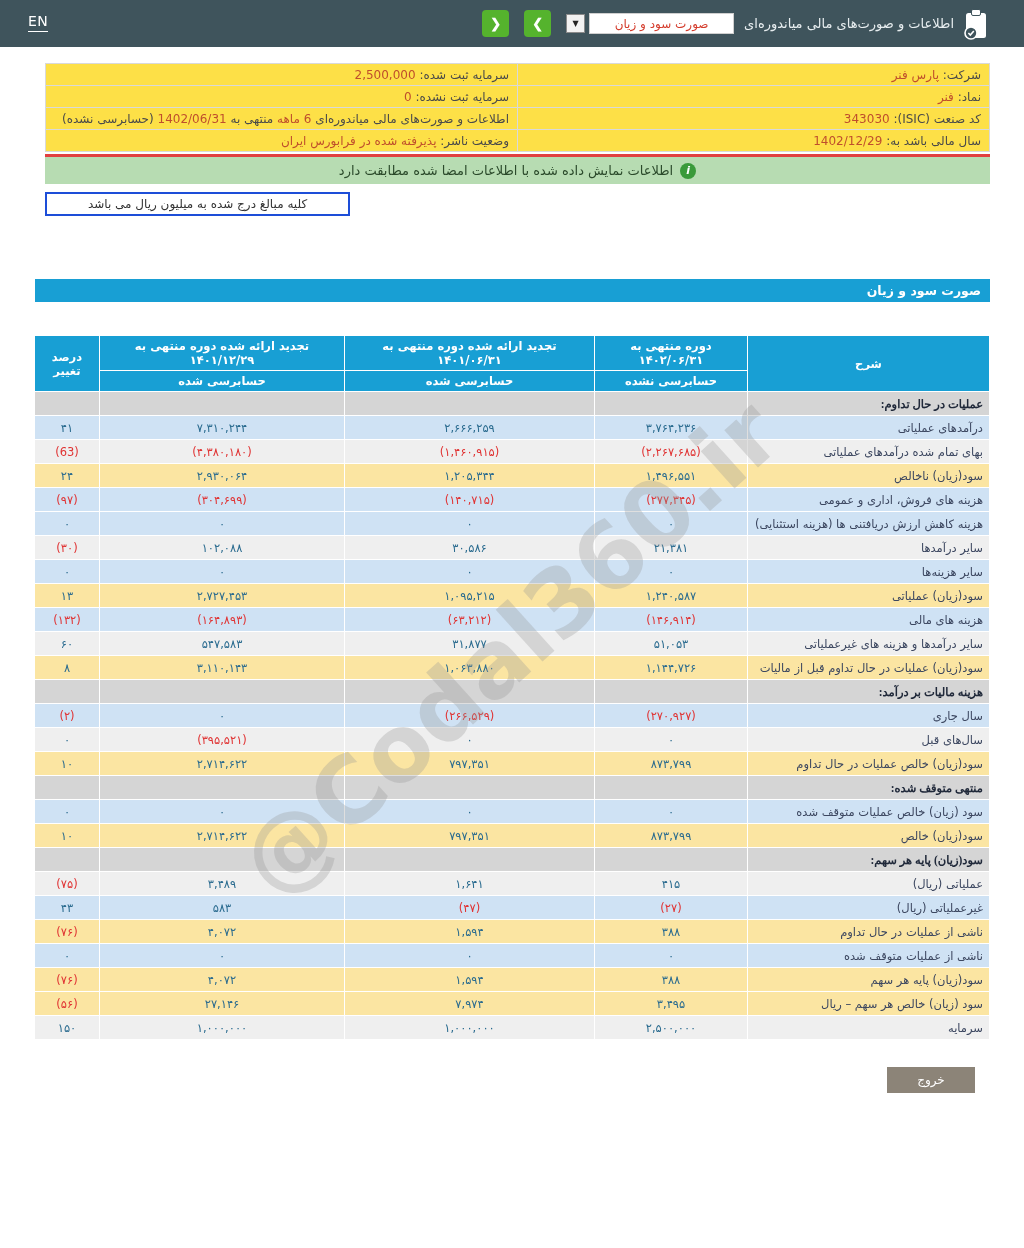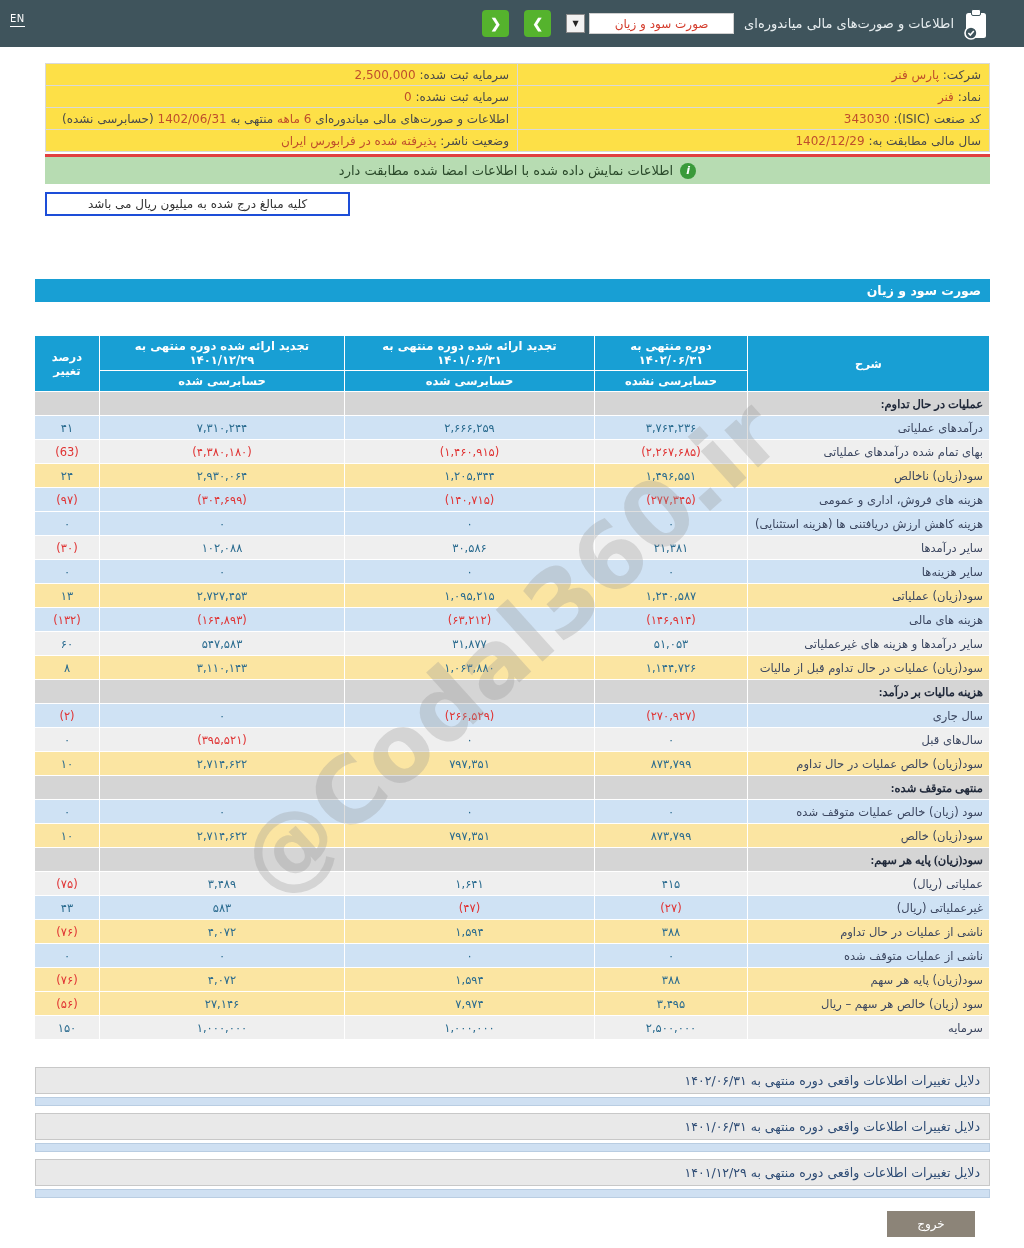--- a/index.html
+++ b/index.html
@@ -2,21 +2,21 @@
 <html lang="fa" dir="rtl"><head>
 <meta charset="utf-8">
 <style>
   * { margin:0; padding:0; box-sizing:border-box; }
   html,body { width:1024px; height:1248px; overflow:hidden; background:#fff;
     font-family:"DejaVu Sans", sans-serif; }
 
   
   .topbar { height:47px; background:#3f545c; position:relative;
     display:flex; align-items:center; padding:0 34px 0 0; }
-  .en-link { position:absolute; left:10px; top:13px; color:#fff; font-size:10px;
+  .en-link { position:absolute; left:28px; top:13px; color:#fff; font-size:14px;
     text-decoration:none; border-bottom:1px solid #fff; padding-bottom:2px; letter-spacing:.5px; }
   .topbar-right { display:flex; align-items:center; gap:10px; }
   .clip-icon { width:26px; height:32px; flex:none; }
   .topbar-title { color:#e8eef0; font-size:13px; }
   .combo { display:flex; align-items:center; }
   .combo-value { width:145px; height:21px; background:#fff; color:#d43c2c;
     font-size:12px; text-align:center; line-height:21px; border:1px solid #cfcfcf; }
   .combo-arrow { width:19px; height:19px; background:#f2f2f2; border:1px solid #8b8b8b;
     margin-right:4px; display:flex; align-items:center; justify-content:center;
     font-size:8px; color:#222; cursor:pointer; }
@@ -108,21 +108,21 @@
         </tr>
         <tr>
           <td><span class="info-label">نماد: </span><span class="info-value">فنر</span></td>
           <td><span class="info-label">سرمایه ثبت نشده: </span><span class="info-value">0</span></td>
         </tr>
         <tr>
           <td><span class="info-label">کد صنعت (ISIC): </span><span class="info-value">343030</span></td>
           <td><span class="info-label">اطلاعات و صورت‌های مالی میاندوره‌ای </span><span class="info-value">6 ماهه</span><span class="info-label"> منتهی به </span><span class="info-value">1402/06/31</span><span class="info-label"> (حسابرسی نشده)</span></td>
         </tr>
         <tr>
-          <td><span class="info-label">سال مالی مطابقت به: </span><span class="info-value">1402/12/29</span></td>
+          <td><span class="info-label">سال مالی باشد به: </span><span class="info-value">1402/12/29</span></td>
           <td><span class="info-label">وضعیت ناشر: </span><span class="info-value">پذیرفته شده در فرابورس ایران</span></td>
         </tr>
       </tbody>
   </table>
   <div class="red-line"></div>
   <div class="notice-bar">
     <span class="info-circle">i</span>
     <span>اطلاعات نمایش داده شده با اطلاعات امضا شده مطابقت دارد</span>
   </div>
   <div class="unit-box">کلیه مبالغ درج شده به میلیون ریال می باشد</div>
@@ -344,22 +344,14 @@
           <td class="num">۲,۵۰۰,۰۰۰</td>
           <td class="num">۱,۰۰۰,۰۰۰</td>
           <td class="num">۱,۰۰۰,۰۰۰</td>
           <td class="num">۱۵۰</td>
         </tr>
       </tbody>
   </table>
 </div>
 
 <div class="footer-wrap">
-  <div>
-      <div class="footer-bar">دلایل تغییرات اطلاعات واقعی دوره منتهی به ۱۴۰۲/۰۶/۳۱</div>
-      <div class="footer-strip"></div>
-      <div class="footer-bar">دلایل تغییرات اطلاعات واقعی دوره منتهی به ۱۴۰۱/۰۶/۳۱</div>
-      <div class="footer-strip"></div>
-      <div class="footer-bar">دلایل تغییرات اطلاعات واقعی دوره منتهی به ۱۴۰۱/۱۲/۲۹</div>
-      <div class="footer-strip"></div>
-    </div>
   <button class="exit-btn">خروج</button>
 </div>
 
 </body></html>

